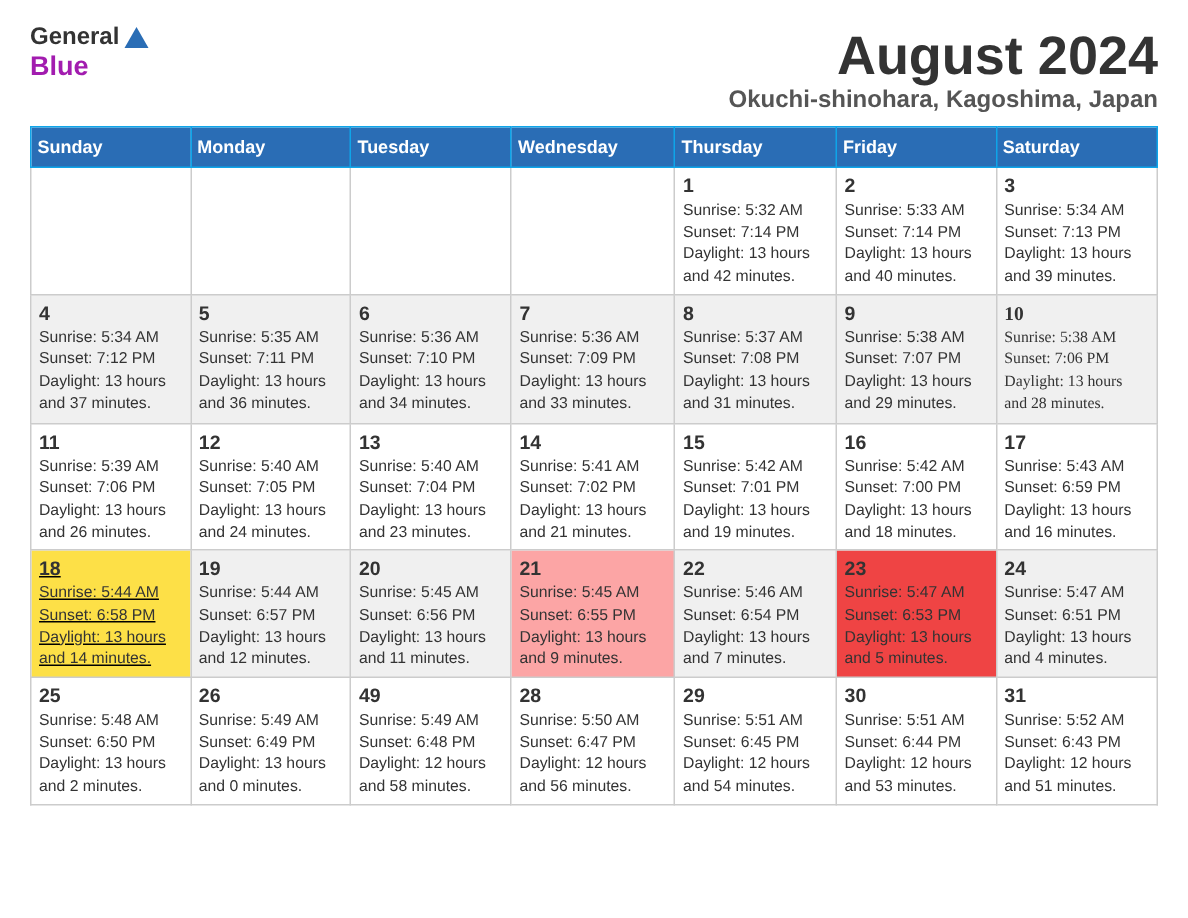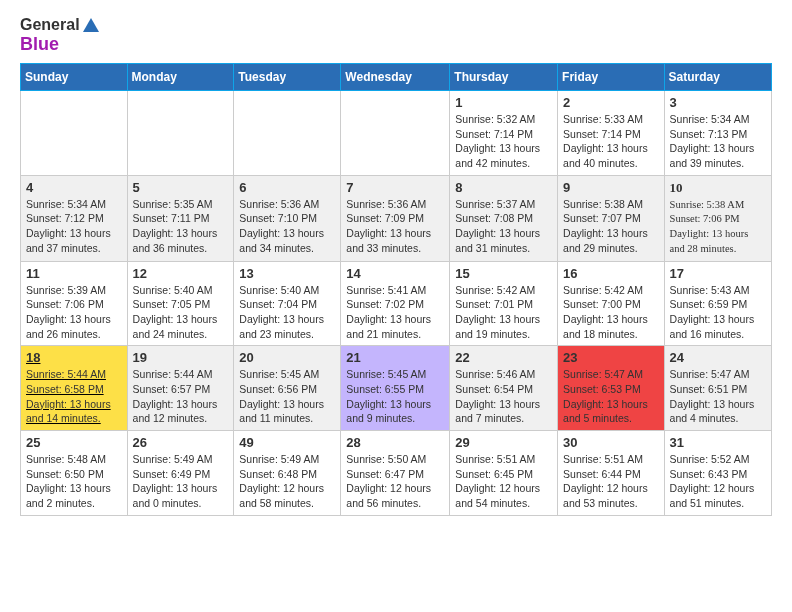--- a/index.html
+++ b/index.html
@@ -89,20 +89,24 @@
   <div class="logo">
     <div class="logo-line">
       <span style="font-size:16px;font-weight:bold;color:#333;">General</span>
       <svg width="18" height="18" viewBox="0 0 18 18" style="margin-left:2px;">
         <polygon points="9,2 17,16 1,16" fill="#2a6db5"></polygon>
       </svg>
     </div>
     <div>
       <span style="font-size:18px;font-weight:bold;color:#a21caf;">Blue</span>
     </div>
+  </div>
+  <div class="title-area">
+    <div class="month-title">August 2024</div>
+    <div class="location-title">Okuchi-shinohara, Kagoshima, Japan</div>
   </div>
 </div>
 
 <table class="calendar-table">
   <thead>
     <tr>
       <th>Sunday</th>
       <th>Monday</th>
       <th>Tuesday</th>
       <th>Wednesday</th>
@@ -196,21 +200,21 @@
           <div class="day-info">Sunrise: 5:44 AM<br>Sunset: 6:58 PM<br>Daylight: 13 hours<br>and 14 minutes.</div>
         </td>
         <td style="background: rgb(240, 240, 240);">
           <span class="day-number">19</span>
           <div class="day-info">Sunrise: 5:44 AM<br>Sunset: 6:57 PM<br>Daylight: 13 hours<br>and 12 minutes.</div>
         </td>
         <td style="background: rgb(240, 240, 240);">
           <span class="day-number">20</span>
           <div class="day-info">Sunrise: 5:45 AM<br>Sunset: 6:56 PM<br>Daylight: 13 hours<br>and 11 minutes.</div>
         </td>
-        <td style="background: #c4b5fd;">
+        <td style="background: #fca5a5;">
           <span class="day-number">21</span>
           <div class="day-info">Sunrise: 5:45 AM<br>Sunset: 6:55 PM<br>Daylight: 13 hours<br>and 9 minutes.</div>
         </td>
         <td style="background: rgb(240, 240, 240);">
           <span class="day-number">22</span>
           <div class="day-info">Sunrise: 5:46 AM<br>Sunset: 6:54 PM<br>Daylight: 13 hours<br>and 7 minutes.</div>
         </td>
         <td style="background: #ef4444;">
           <span class="day-number">23</span>
           <div class="day-info">Sunrise: 5:47 AM<br>Sunset: 6:53 PM<br>Daylight: 13 hours<br>and 5 minutes.</div>

